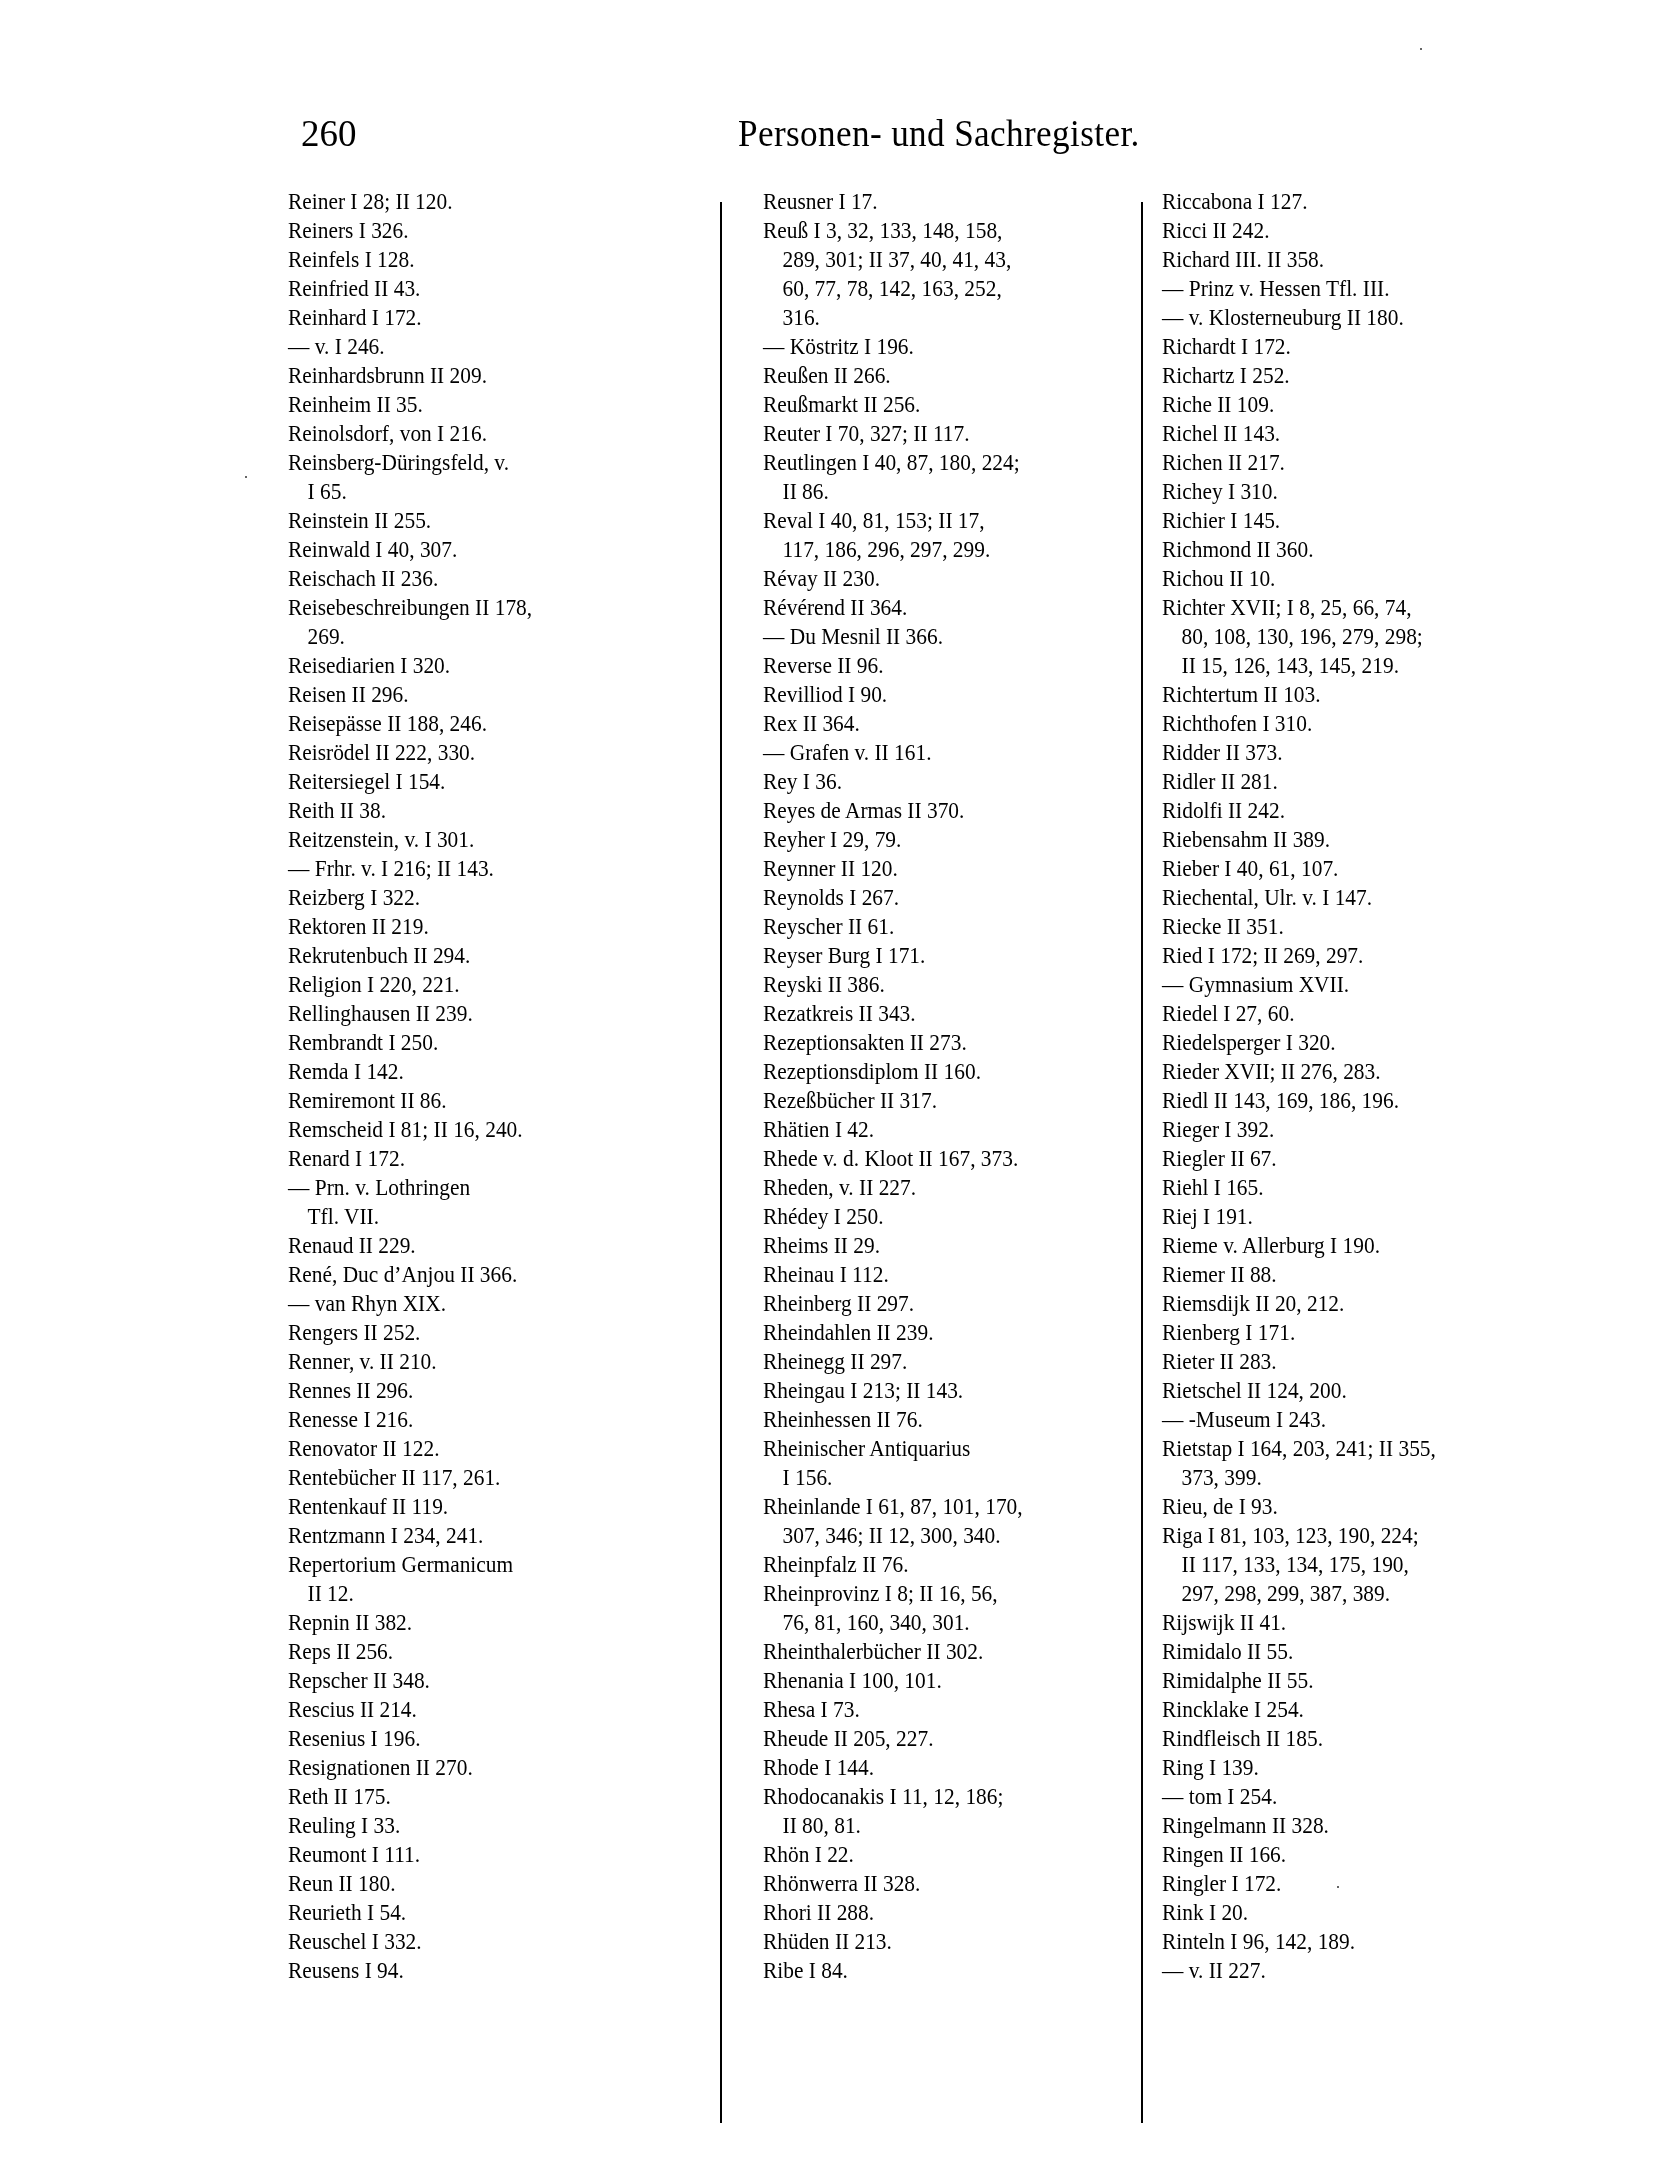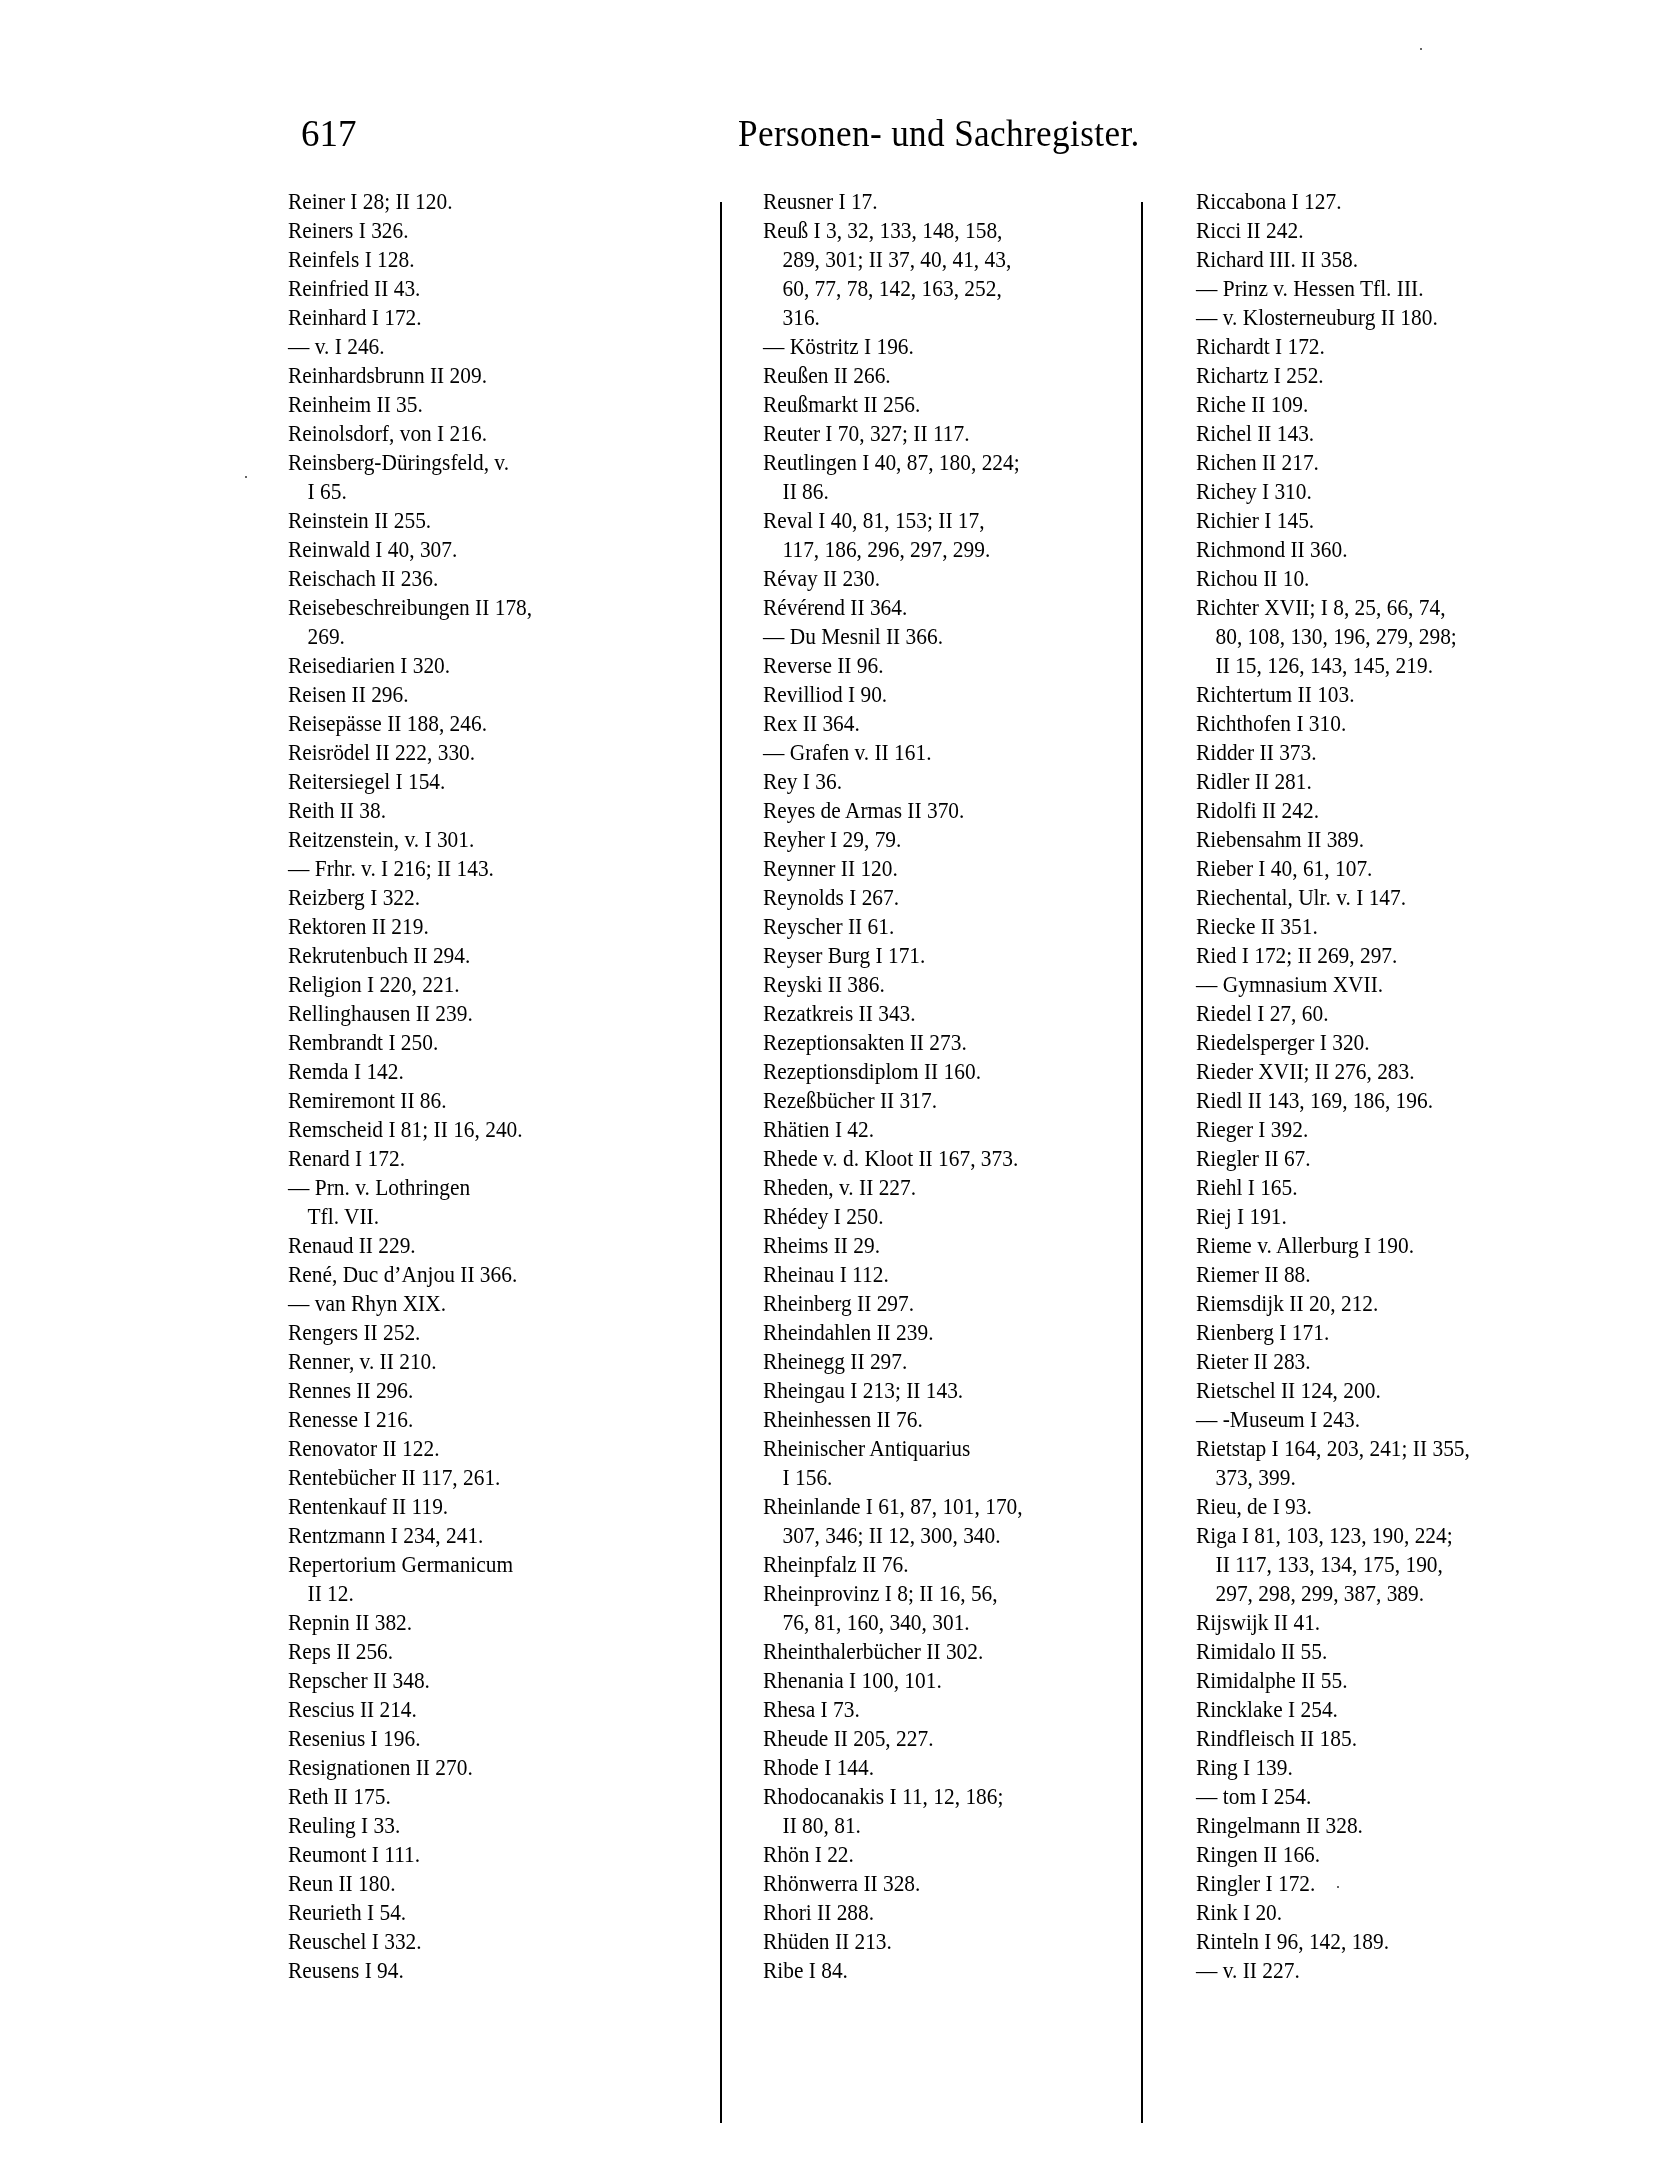--- a/index.html
+++ b/index.html
@@ -16,34 +16,34 @@
     position: absolute; left: 738px; top: 114px;
     font-size: 37px; line-height: 39px; letter-spacing: 0.4px;
     transform: scaleX(0.95); transform-origin: left top;
   }
   .column {
     position: absolute; top: 187px;
     font-size: 23px; line-height: 29px;
   }
   .col1 { left: 288px; width: 419px; }
   .col2 { left: 763px; width: 402px; }
-  .col3 { left: 1196px; width: 419px; }
+  .col3 { left: 1162px; width: 419px; }
   .entry { white-space: nowrap; transform: scaleX(0.93); transform-origin: left top; }
   .cont { padding-left: 21px; }
   .rule {
     position: absolute; width: 2.2px; background: #000;
   }
   .rule1 { left: 720px; top: 202px; height: 1921px; }
   .rule2 { left: 1141px; top: 202px; height: 1921px; }
   .speck { position: absolute; width: 2.2px; height: 2.2px; border-radius: 50%; background: #333; }
 </style>
 </head>
 <body>
 
-<div class="page-number">617</div>
+<div class="page-number">260</div>
 <div class="running-title">Personen- und Sachregister.</div>
 
 <div class="column col1">
     <div class="entry">Reiner I 28; II 120.</div>
     <div class="entry">Reiners I 326.</div>
     <div class="entry">Reinfels I 128.</div>
     <div class="entry">Reinfried II 43.</div>
     <div class="entry">Reinhard I 172.</div>
     <div class="entry">— v. I 246.</div>
     <div class="entry">Reinhardsbrunn II 209.</div>

